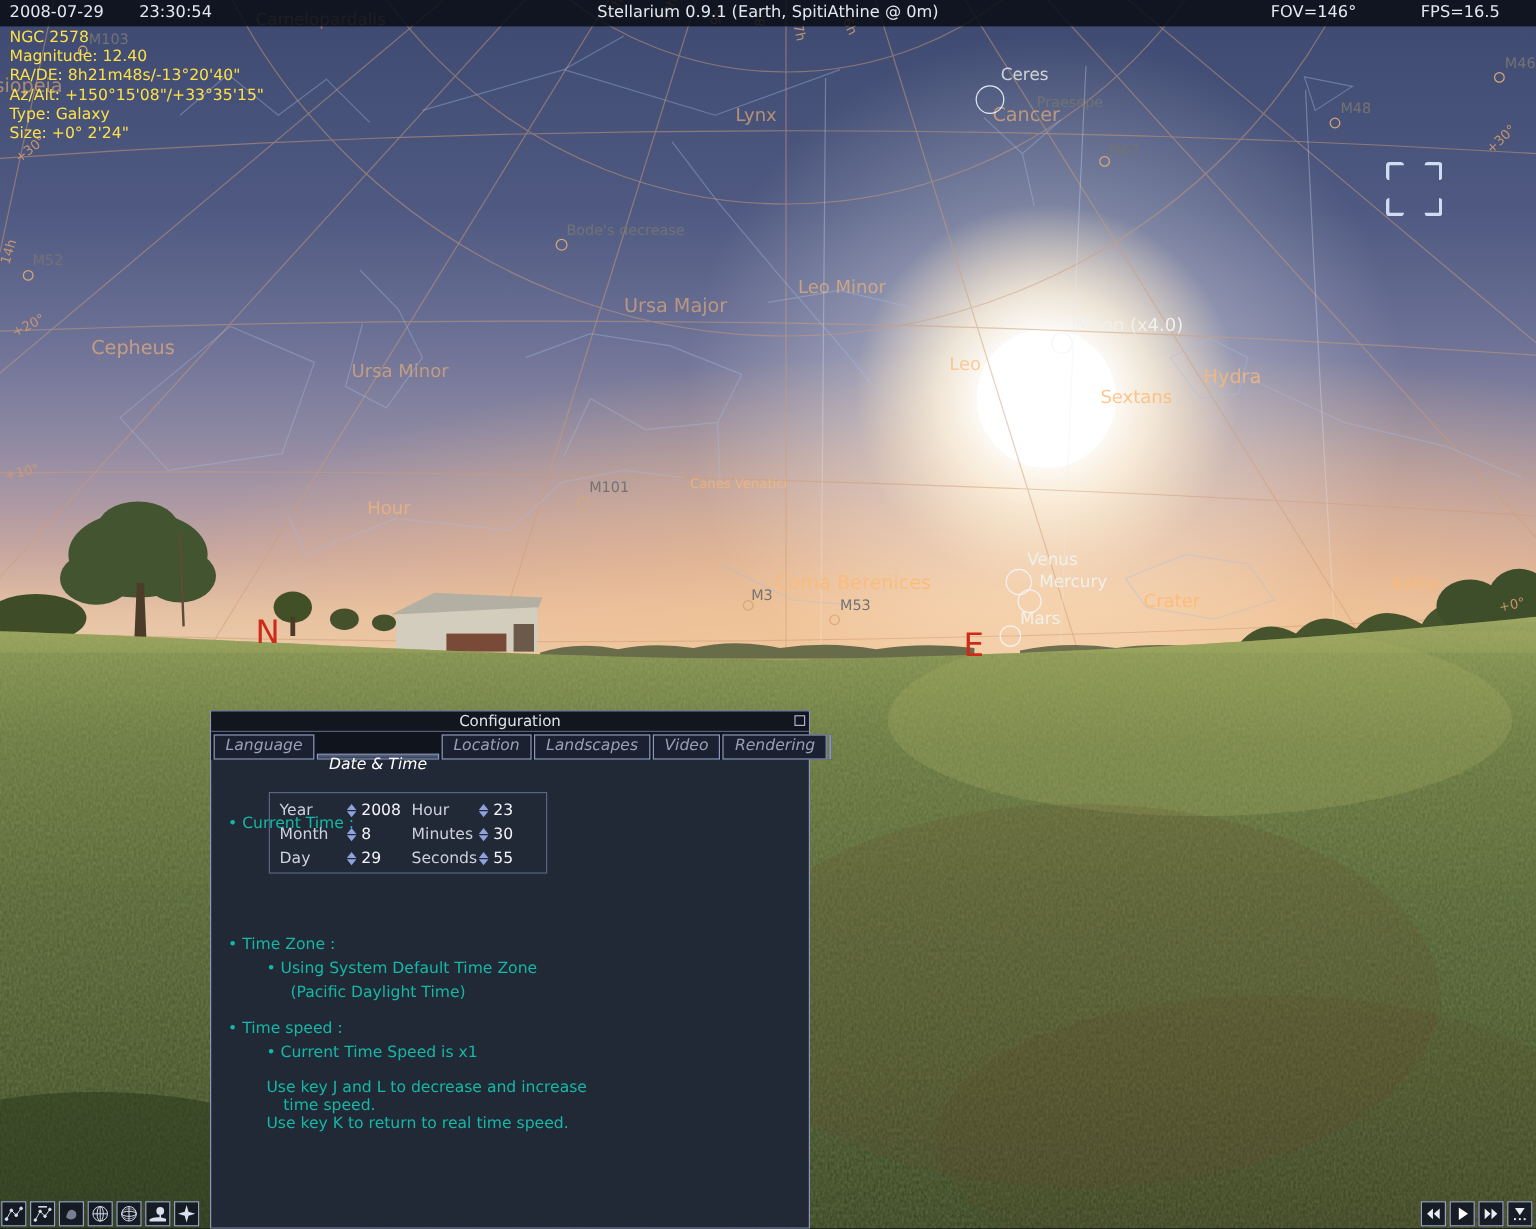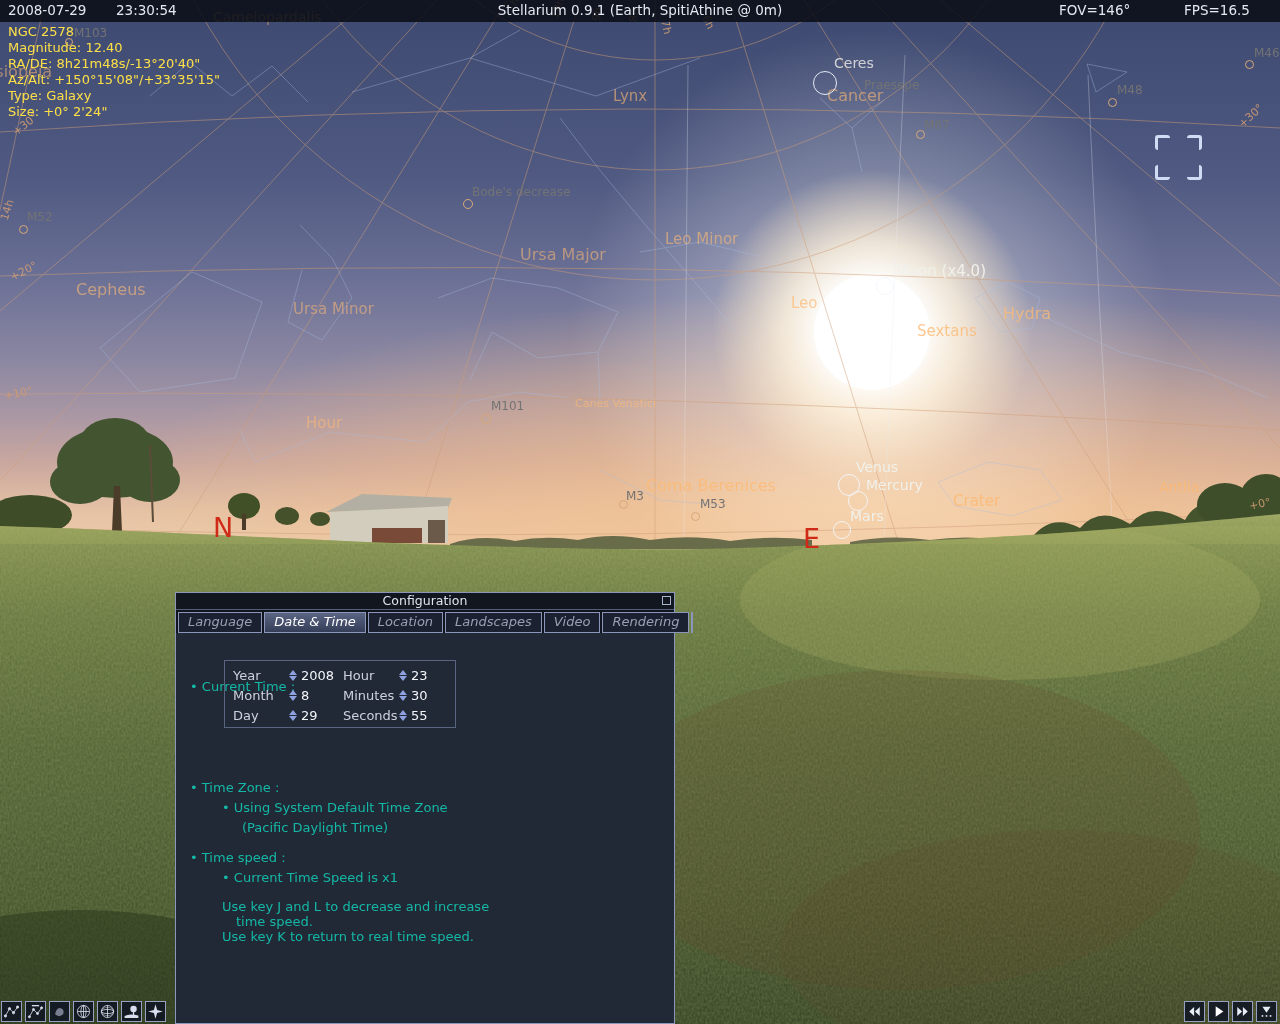--- a/index.html
+++ b/index.html
@@ -39,21 +39,21 @@
 
   
   #dialog{position:absolute;left:175px;top:592px;width:500px;height:432px;
     background:#222936;border:1px solid #8b97ba;box-sizing:border-box;z-index:8;}
   .dlg-title{height:16px;background:#12161f;color:#dde3ee;font-size:12.5px;
     text-align:center;line-height:16px;position:relative;border-bottom:1px solid #565f78;}
   .dlg-close{position:absolute;right:3px;top:3px;width:9px;height:9px;border:1px solid #a8b2cc;box-sizing:border-box;}
   .tabs{display:flex;background:#10141d;padding:2px 2px 0 2px;height:23px;box-sizing:border-box;font-style:italic;}
   .tab{border:1px solid #8b97ba;margin-right:2px;padding:1px 9px 0 9px;font-size:13px;
     color:#98a1b4;background:#1b2130;white-space:nowrap;box-sizing:border-box;}
-  .tab.active{background:linear-gradient(#5a6584,#353e58);color:#ffffff;}
+  .tab.active{background:linear-gradient(#5a6584,#353e58);color:#ffffff;margin-top:16px;}
   .tab-fill{flex:1;border:1px solid #8b97ba;background:#161b28;}
   .dlg-sec{position:absolute;color:#14b8a6;font-size:13px;white-space:nowrap;margin-top:36px;}
   .bullet::before{content:"• ";}
   .spinbox{position:absolute;left:48px;top:67px;width:232px;height:68px;
     border:1px solid #596480;box-sizing:border-box;}
   .spin-col{position:absolute;top:4px;}
   .spin-row{display:flex;align-items:center;height:20px;font-size:13px;color:#ccd2dd;}
   .spin-label{width:56px;}
   .spin-arrows{width:9px;display:flex;flex-direction:column;gap:1px;margin-right:3px;cursor:pointer;}
   .arr-up{width:0;height:0;border-left:4px solid transparent;border-right:4px solid transparent;border-bottom:5px solid #8ea2e0;}

